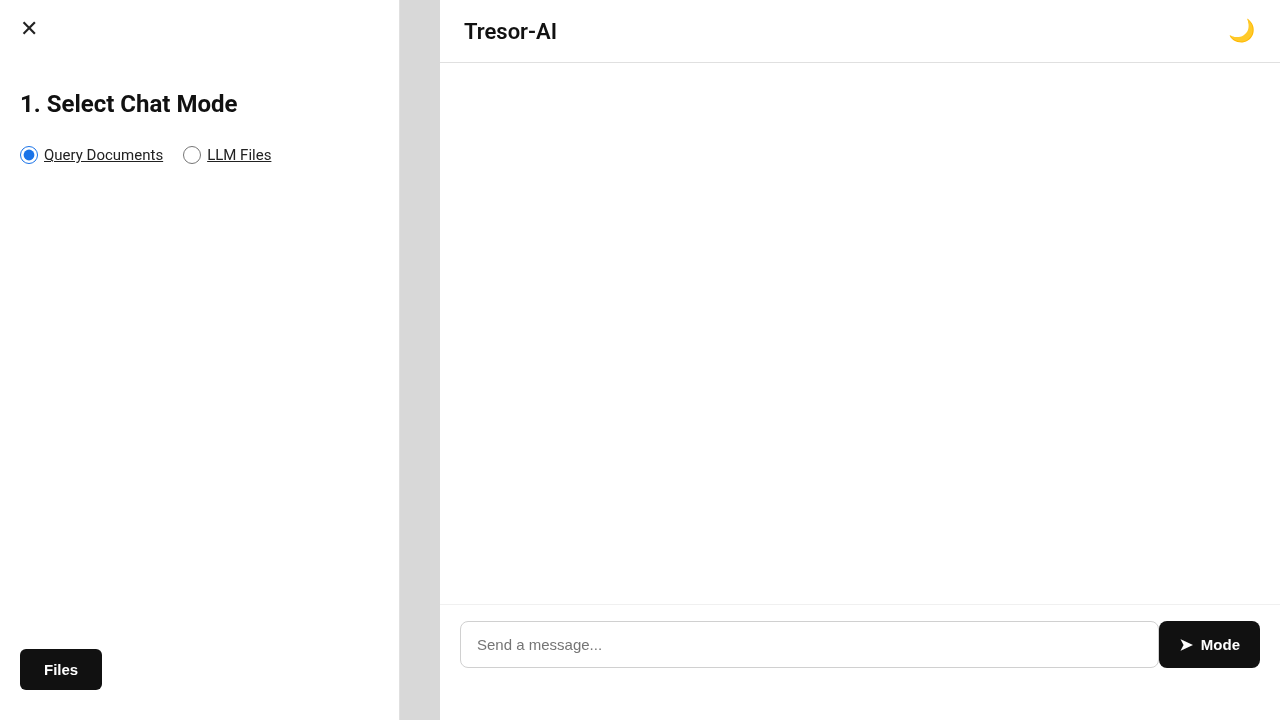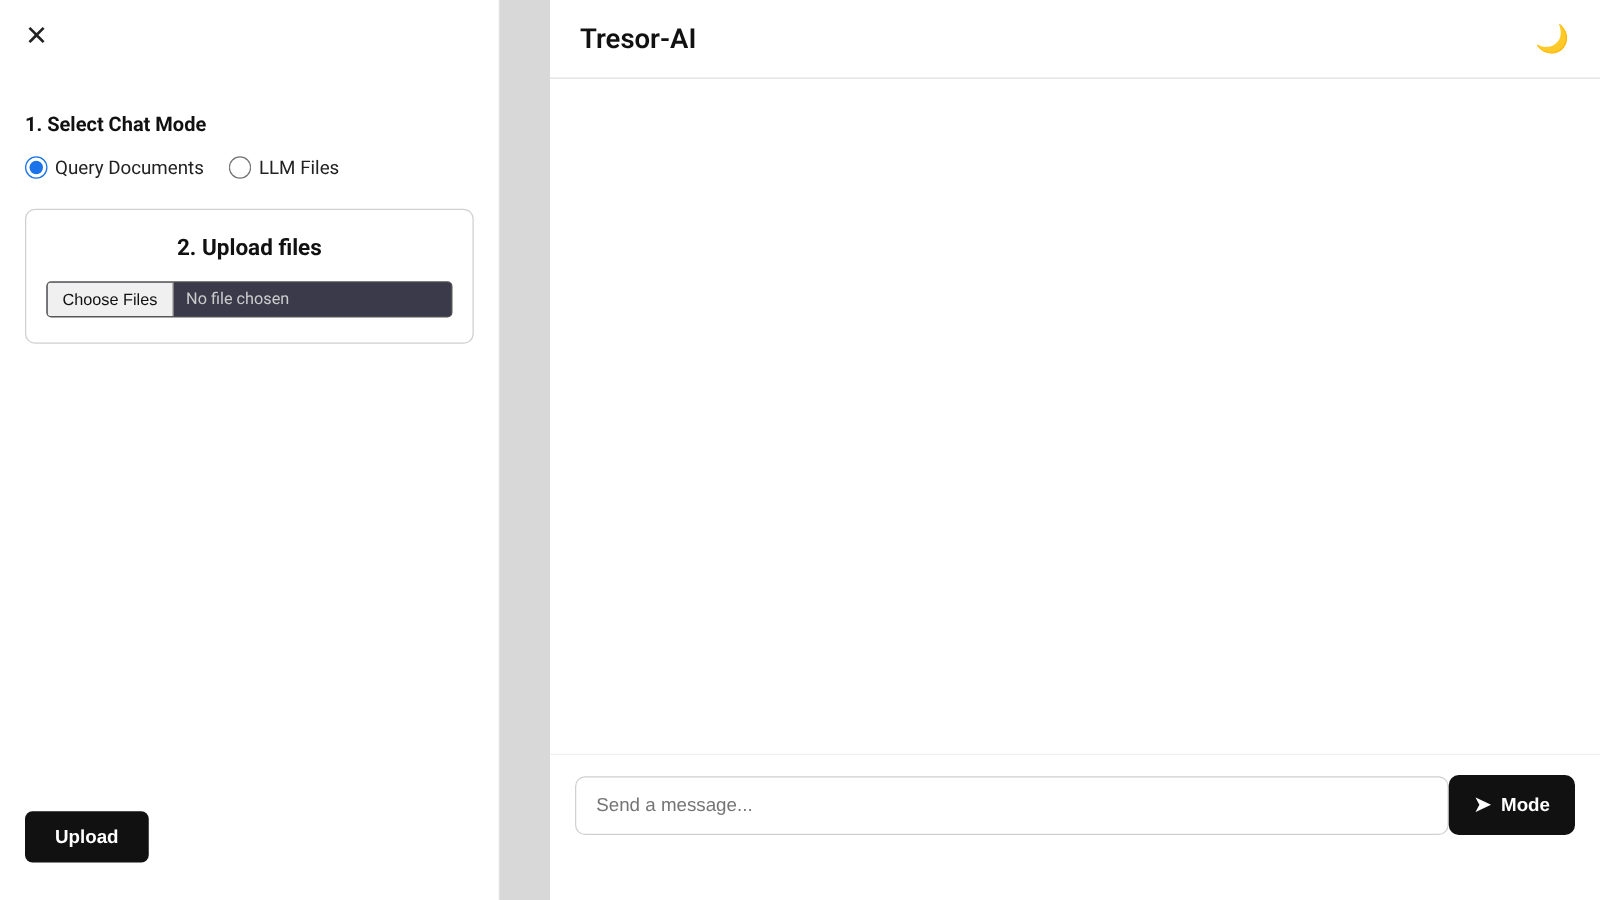--- a/index.html
+++ b/index.html
@@ -36,41 +36,42 @@
       left: 20px;
       background: none;
       border: none;
       cursor: pointer;
       font-size: 22px;
       color: #222;
       line-height: 1;
     }
 
     .section-title {
-      font-size: 16px;
+      font-size: 24px;
       font-weight: 700;
       color: #111;
-      margin-bottom: 16px;
+      margin-bottom: 28px;
       margin-top: 70px;
     }
 
     .radio-group {
       display: flex;
       align-items: center;
       gap: 20px;
       margin-bottom: 24px;
     }
 
     .radio-label {
       display: flex;
       align-items: center;
       gap: 6px;
       font-size: 15px;
       color: #222;
       cursor: pointer;
+      text-decoration: underline;
     }
 
     .radio-label input[type="radio"] {
       accent-color: #1a73e8;
       width: 18px;
       height: 18px;
       cursor: pointer;
     }
 
     .upload-card {
@@ -228,29 +229,22 @@
     <label class="radio-label">
       <input type="radio" name="chat-mode" checked="" style="">
       <span>Query Documents</span>
     </label>
     <label class="radio-label">
       <input type="radio" name="chat-mode" style="">
       <span>LLM Files</span>
     </label>
   </div>
 
-  <div class="upload-card">
-    <div class="upload-title">2. Upload files</div>
-    <div class="file-input-container">
-      <button class="file-choose-btn">Choose Files</button>
-      <span class="file-no-chosen">No file chosen</span>
-    </div>
-  </div>
-
-  <button class="logout-btn">Upload</button>
+
+  <button class="logout-btn">Files</button>
 </div>
 
 <div class="divider"></div>
 
 <div class="chat-area">
 
   <div class="chat-header">
     <span class="chat-title">Tresor-AI</span>
     <button class="dark-mode-btn">🌙</button>
   </div>

